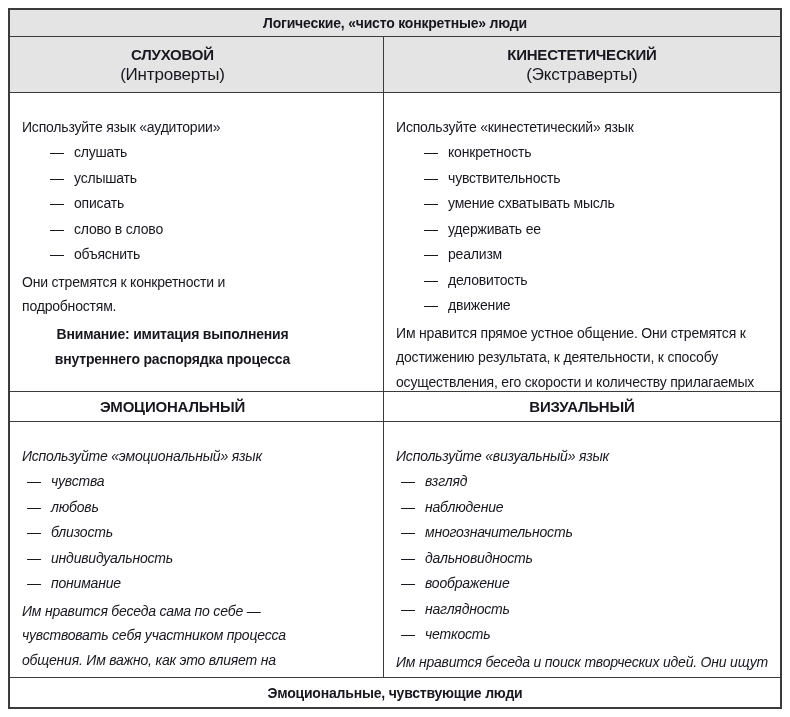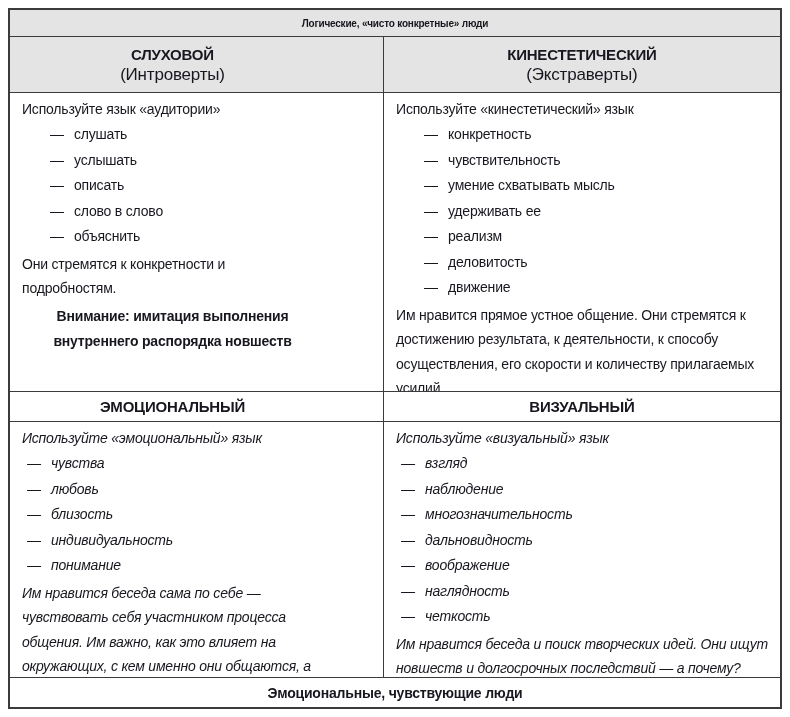--- a/index.html
+++ b/index.html
@@ -36,21 +36,21 @@
   .row + .row { border-top: 1.5px solid #3b3b3b; gap: 48px; }
 
   .title-row {
     height: 26px;
     background: #e4e4e4;
     align-items: center;
     justify-content: center;
   }
   .title-text {
     font-weight: bold;
-    font-size: 10px;
+    font-size: 14px;
     letter-spacing: -0.2px;
   }
 
   .head-row {
     height: 56px;
     background: #e4e4e4;
   }
   .cell {
     box-sizing: border-box;
   }
@@ -63,21 +63,21 @@
     align-items: center;
     justify-content: center;
     line-height: 20px;
   }
   .h1 { font-weight: bold; font-size: 15px; letter-spacing: -0.2px; }
   .h2 { font-size: 17px; letter-spacing: -0.2px; }
 
   .body-row.top-body    { height: 299px; }
   .body-row.bottom-body { height: 256px; font-style: italic; }
   .body-cell {
-    padding: 0 12px 0 12px;
+    padding: 18px 12px 0 12px;
     font-size: 14px;
     letter-spacing: -0.2px;
     overflow: hidden;
   }
 
   .intro { margin: 3px 0 0 0; line-height: 26px; }
   .li {
     display: flex;
     line-height: 25.5px;
   }
@@ -154,21 +154,21 @@
           </div>
         <div class="li indent">
             <span class="dash">—</span>
             <span>слово в слово</span>
           </div>
         <div class="li indent">
             <span class="dash">—</span>
             <span>объяснить</span>
           </div>
         <p class="note">Они стремятся к конкретности и подробностям.</p>
-        <p class="warning narrow">Внимание: имитация выполнения внутреннего распорядка новшеств</p>
+        <p class="warning narrow">Внимание: имитация выполнения внутреннего распорядка процесса</p>
       </div>
 
       <div class="cell c-right body-cell">
         <p class="intro">Используйте «кинестетический» язык</p>
         <div class="li indent">
             <span class="dash">—</span>
             <span>конкретность</span>
           </div>
         <div class="li indent">
             <span class="dash">—</span>

